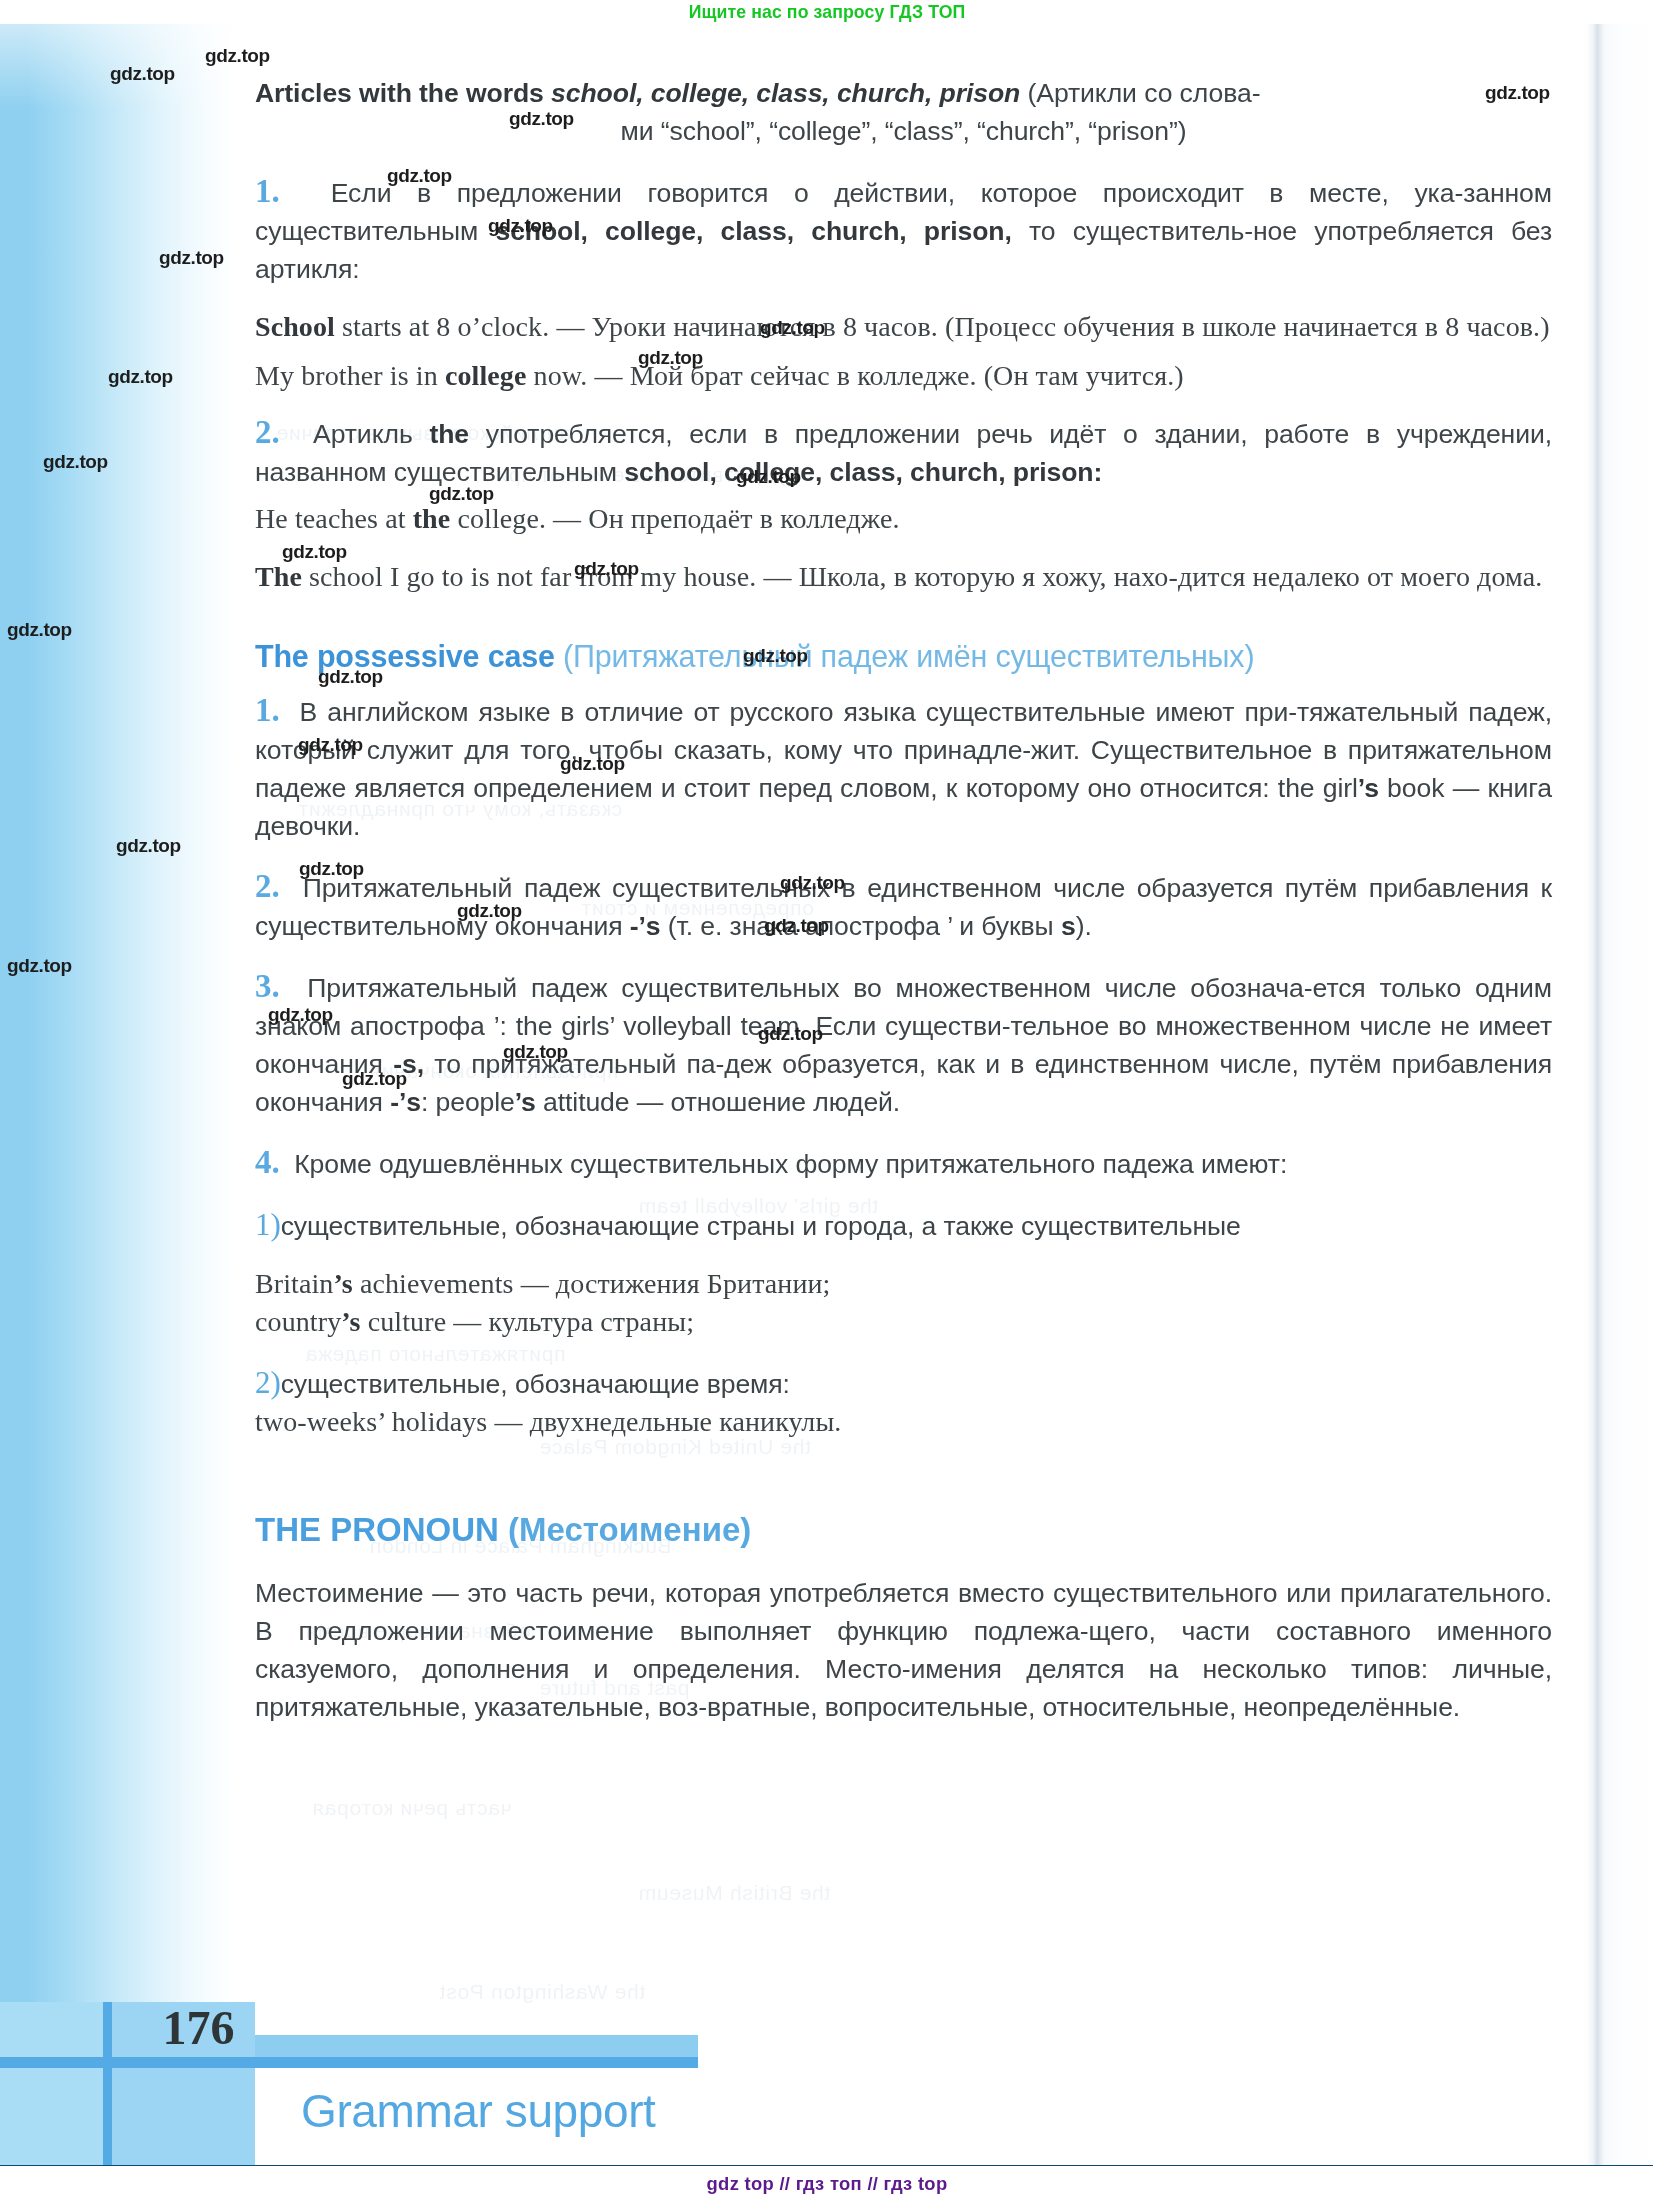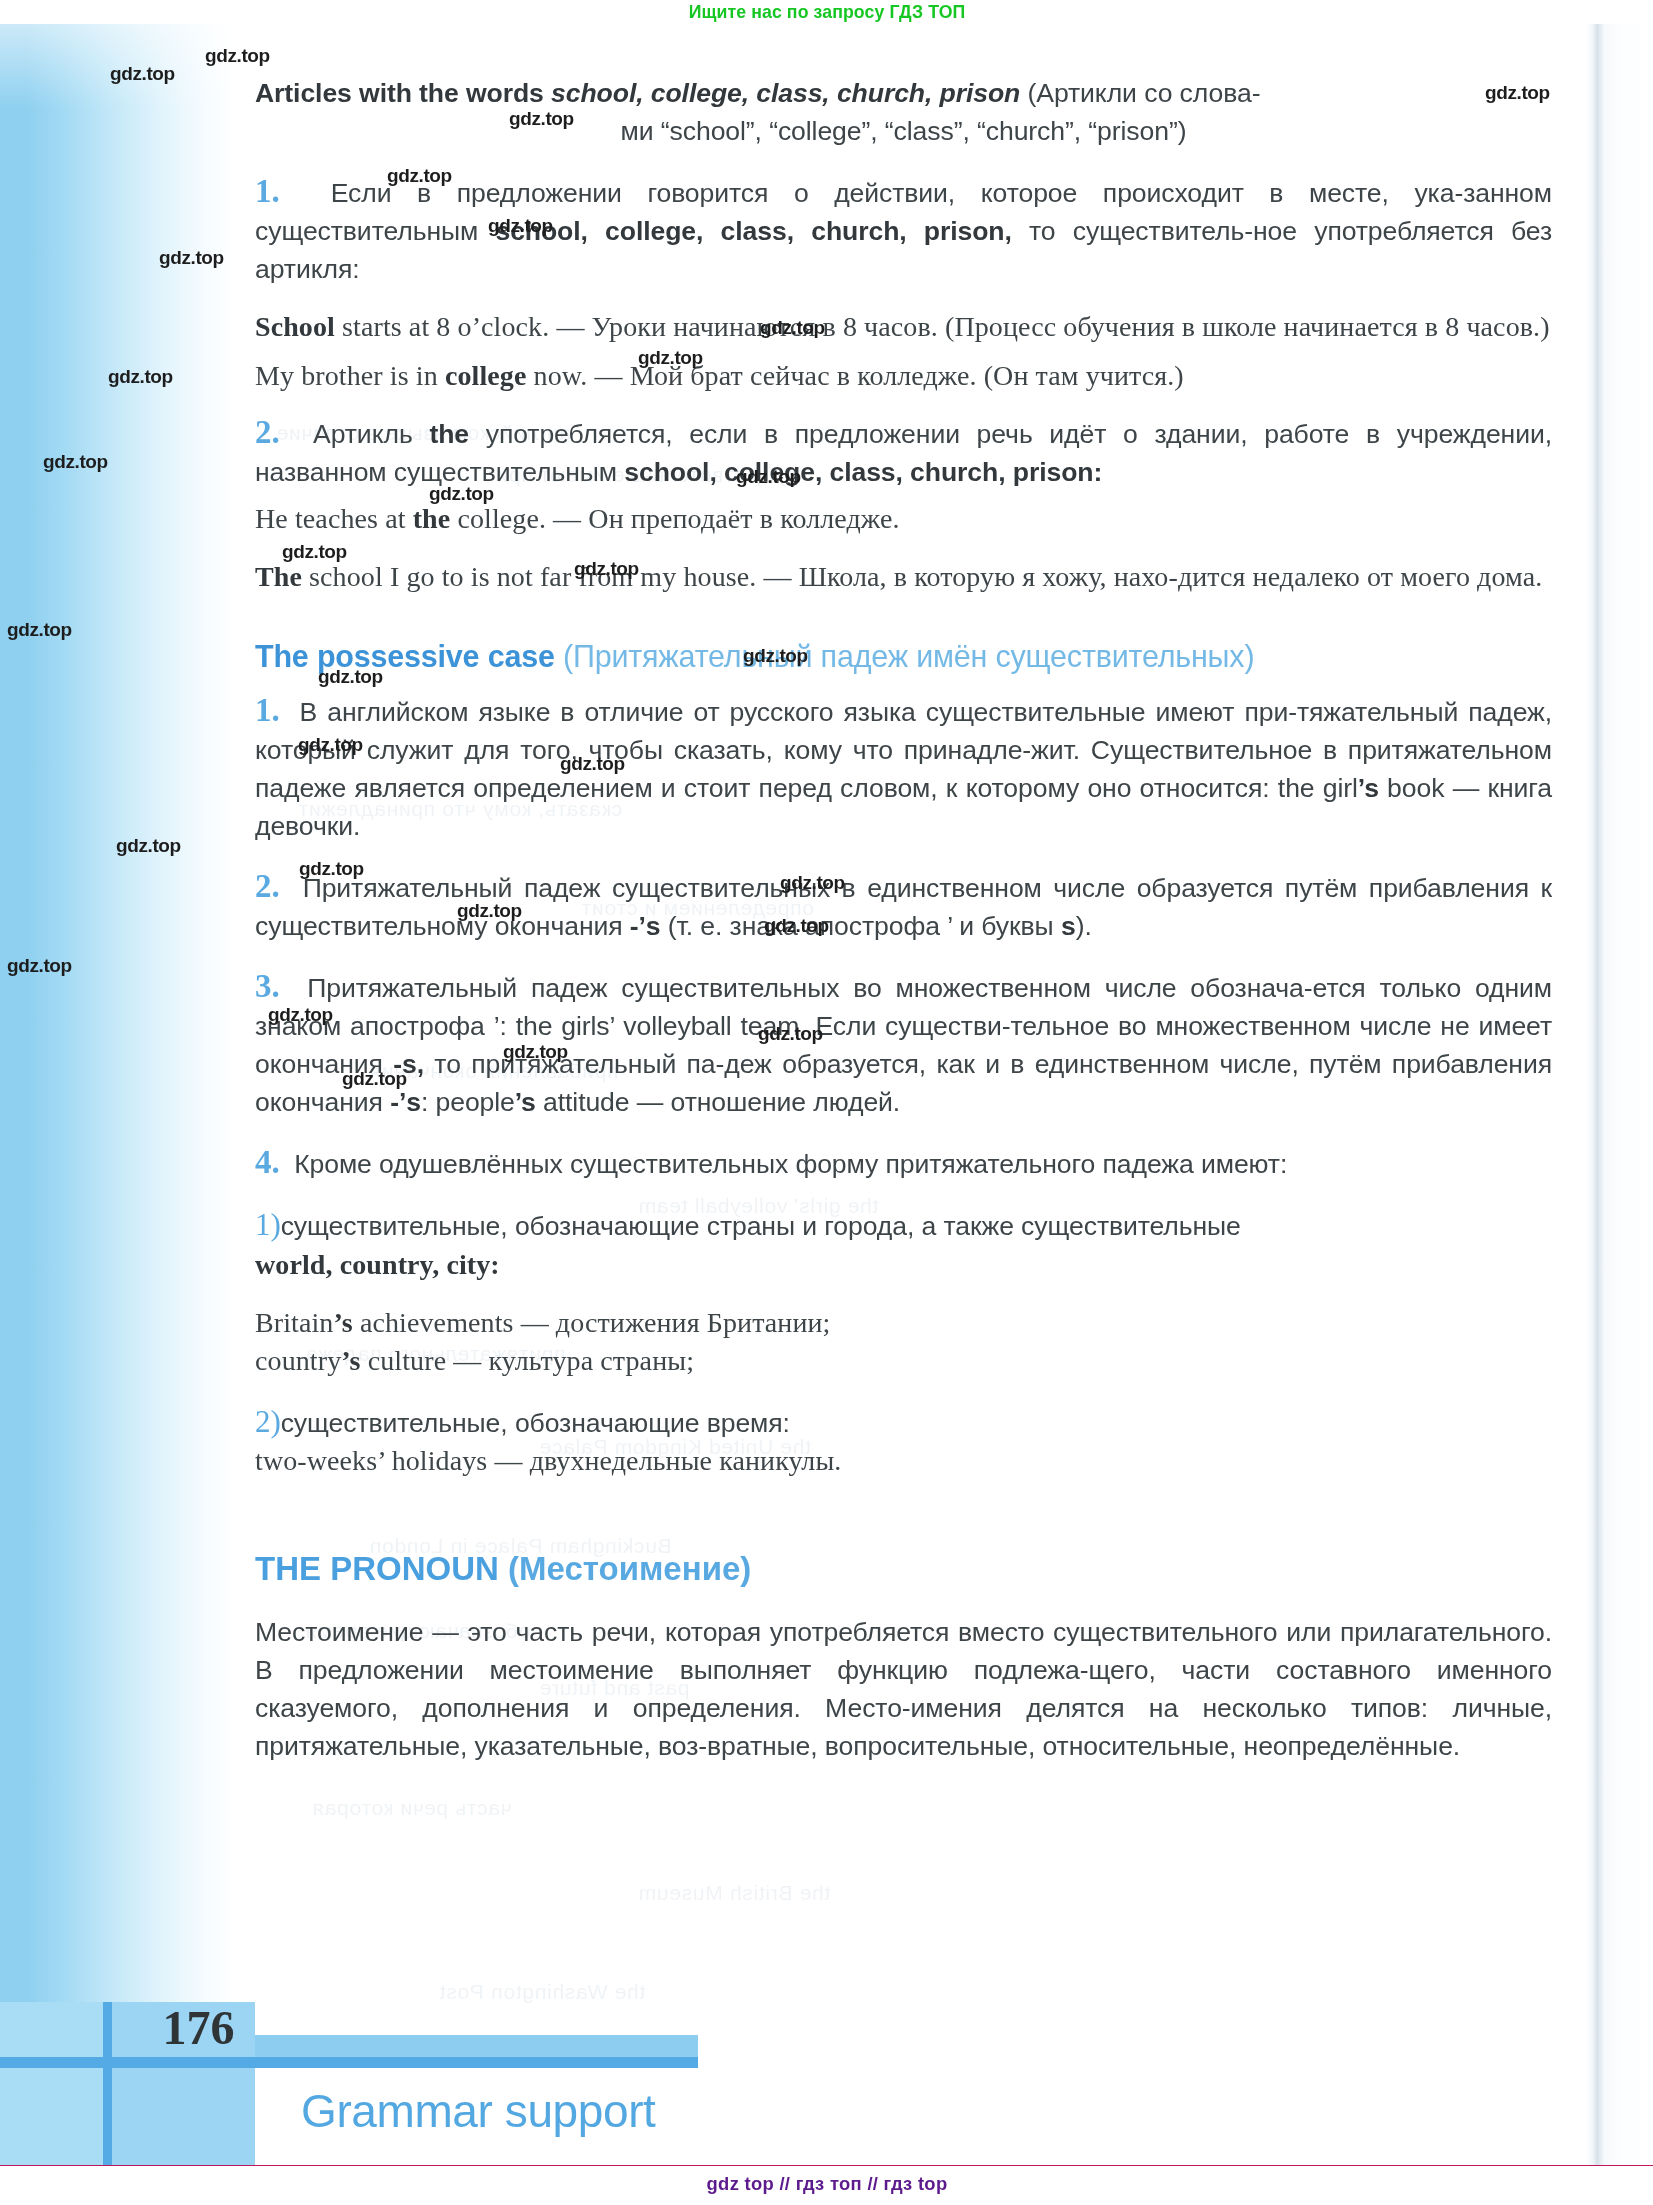--- a/index.html
+++ b/index.html
@@ -10,21 +10,21 @@
   body {
     font-family: "Liberation Sans", sans-serif;
   }
 
   
   #page {
     position: relative;
     width: 1654px;
     height: 2205px;
     overflow: hidden;
-    background: #be185d;
+    background: #0c4a6e;
   }
 
   
   #promo-bar {
     position: absolute;
     top: 0; left: 0;
     width: 1654px;
     height: 24px;
     background: #ffffff;
     text-align: center;
@@ -397,21 +397,20 @@
       <div class="s34"></div>
 
       <div class="blk hang">
         <p class="p-sans" style="text-align:left;"><span class="num">4.</span>&nbsp;&nbsp;<span>Кроме одушевлённых существительных форму притяжательного падежа имеют:</span></p>
       </div>
 
       <div class="s34"></div>
 
       <div class="blk hang">
         <p class="p-sans"><span class="num-sub">1)</span><span>существительные, обозначающие страны и города, а также существительные </span></p>
-        <p class="p-serif" style="margin-top:1.4px;"><b>world, country, city:</b></p>
       </div>
 
       <div class="s28"></div>
 
       <div class="blk">
         <p class="p-serif"><span>Britain</span><b>’s</b><span> achievements — достижения Британии;</span></p>
       </div>
       <div class="blk">
         <p class="p-serif"><span>country</span><b>’s</b><span> culture — культура страны;</span></p>
       </div>

